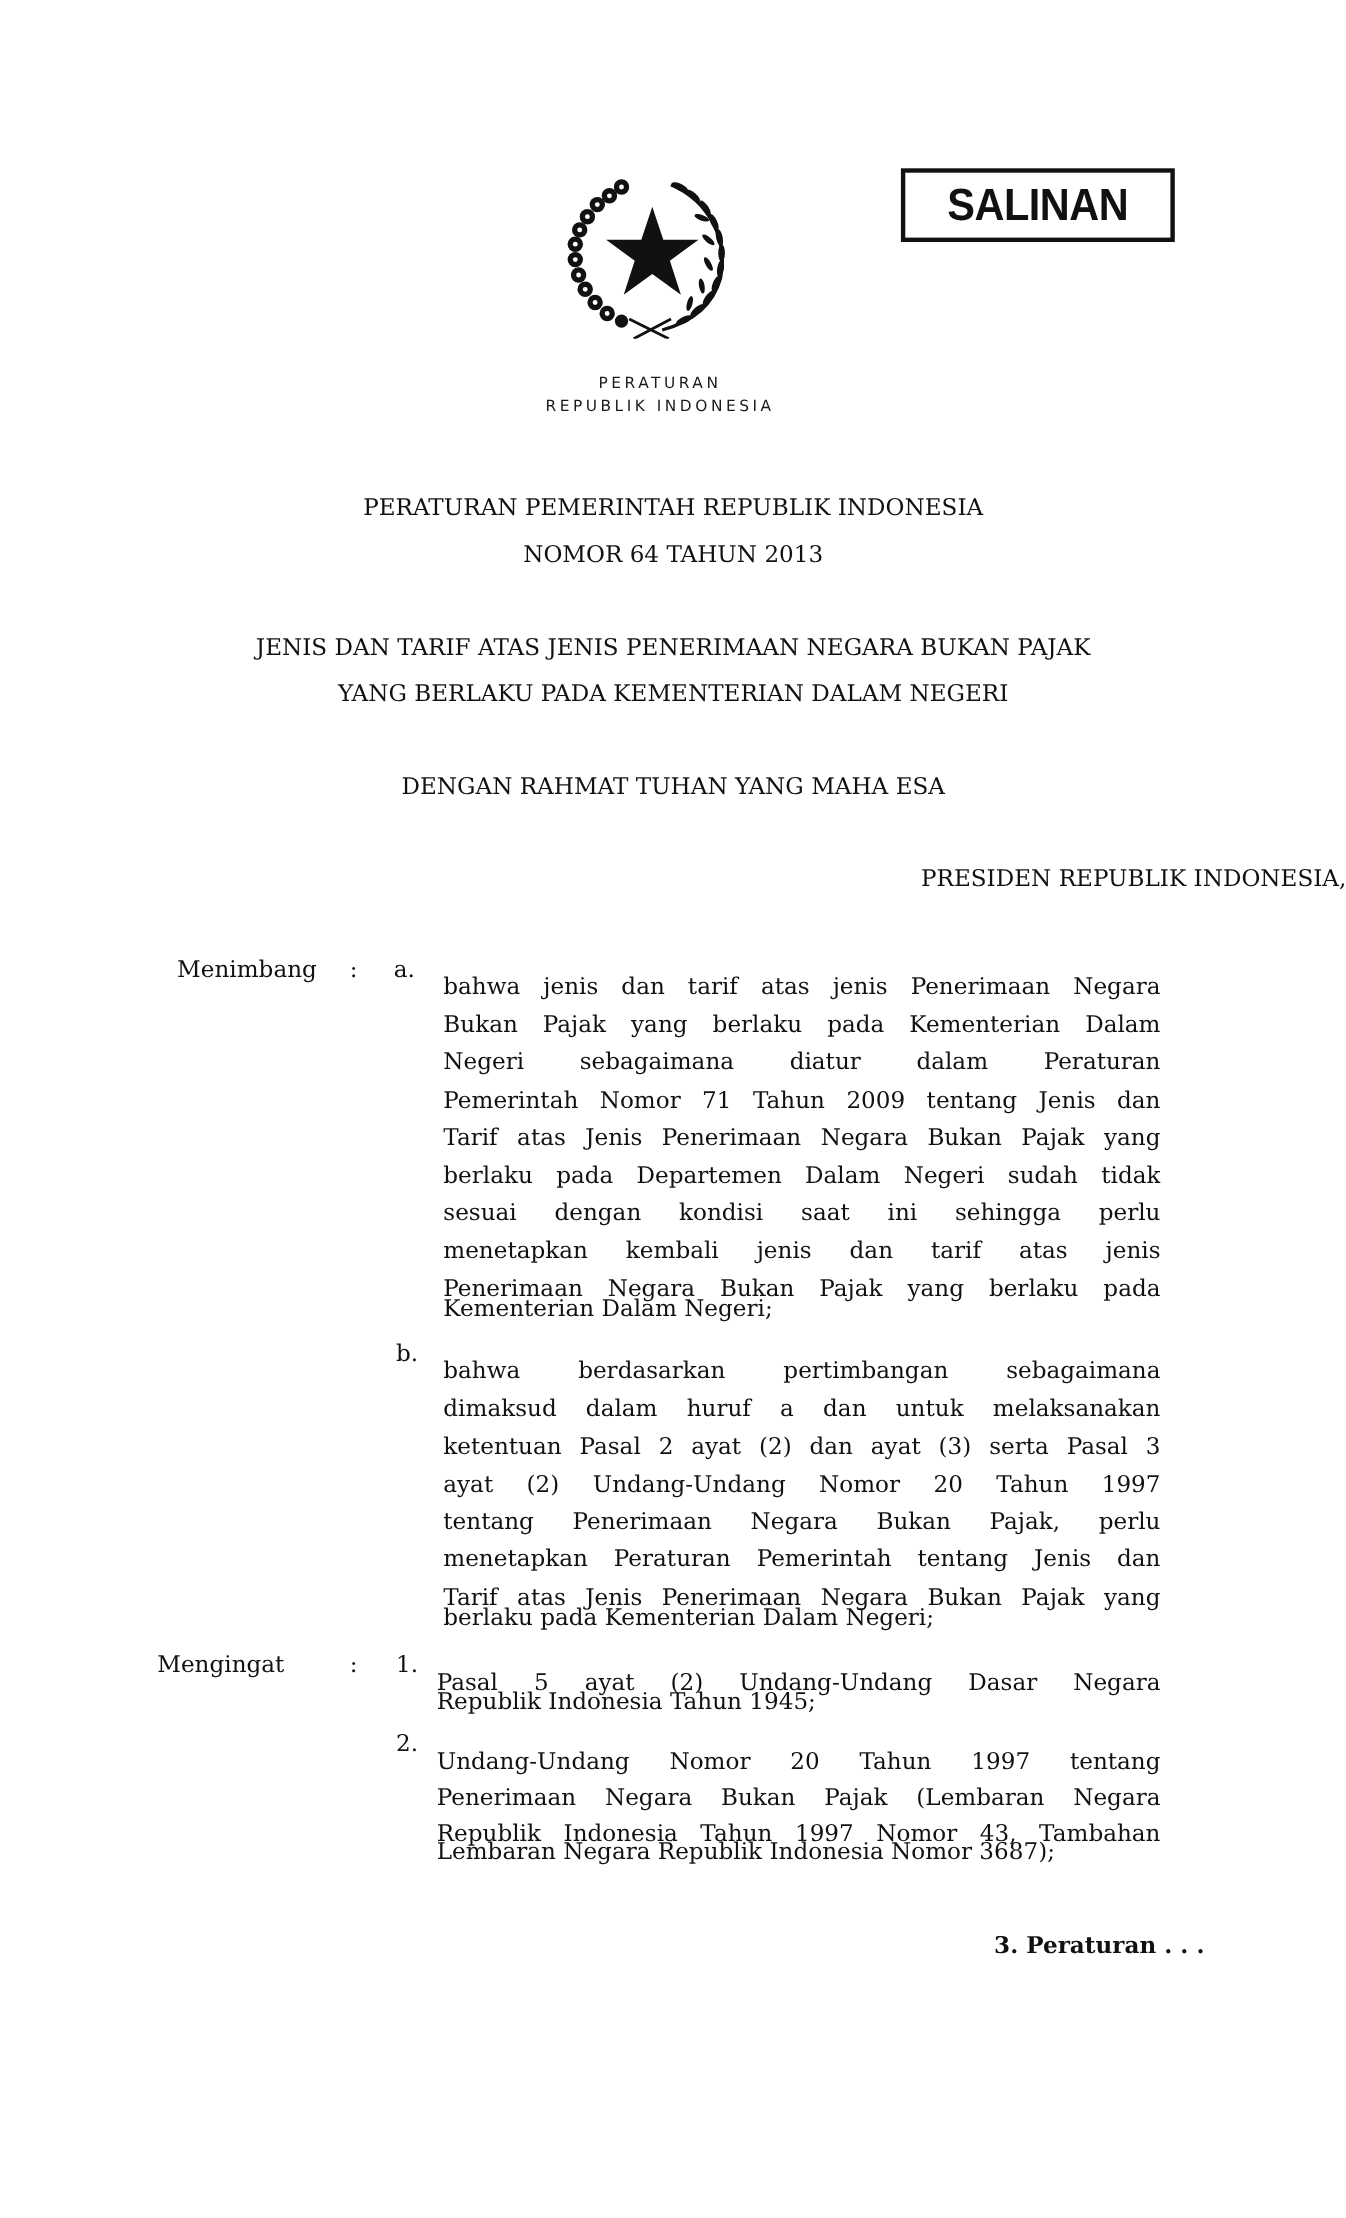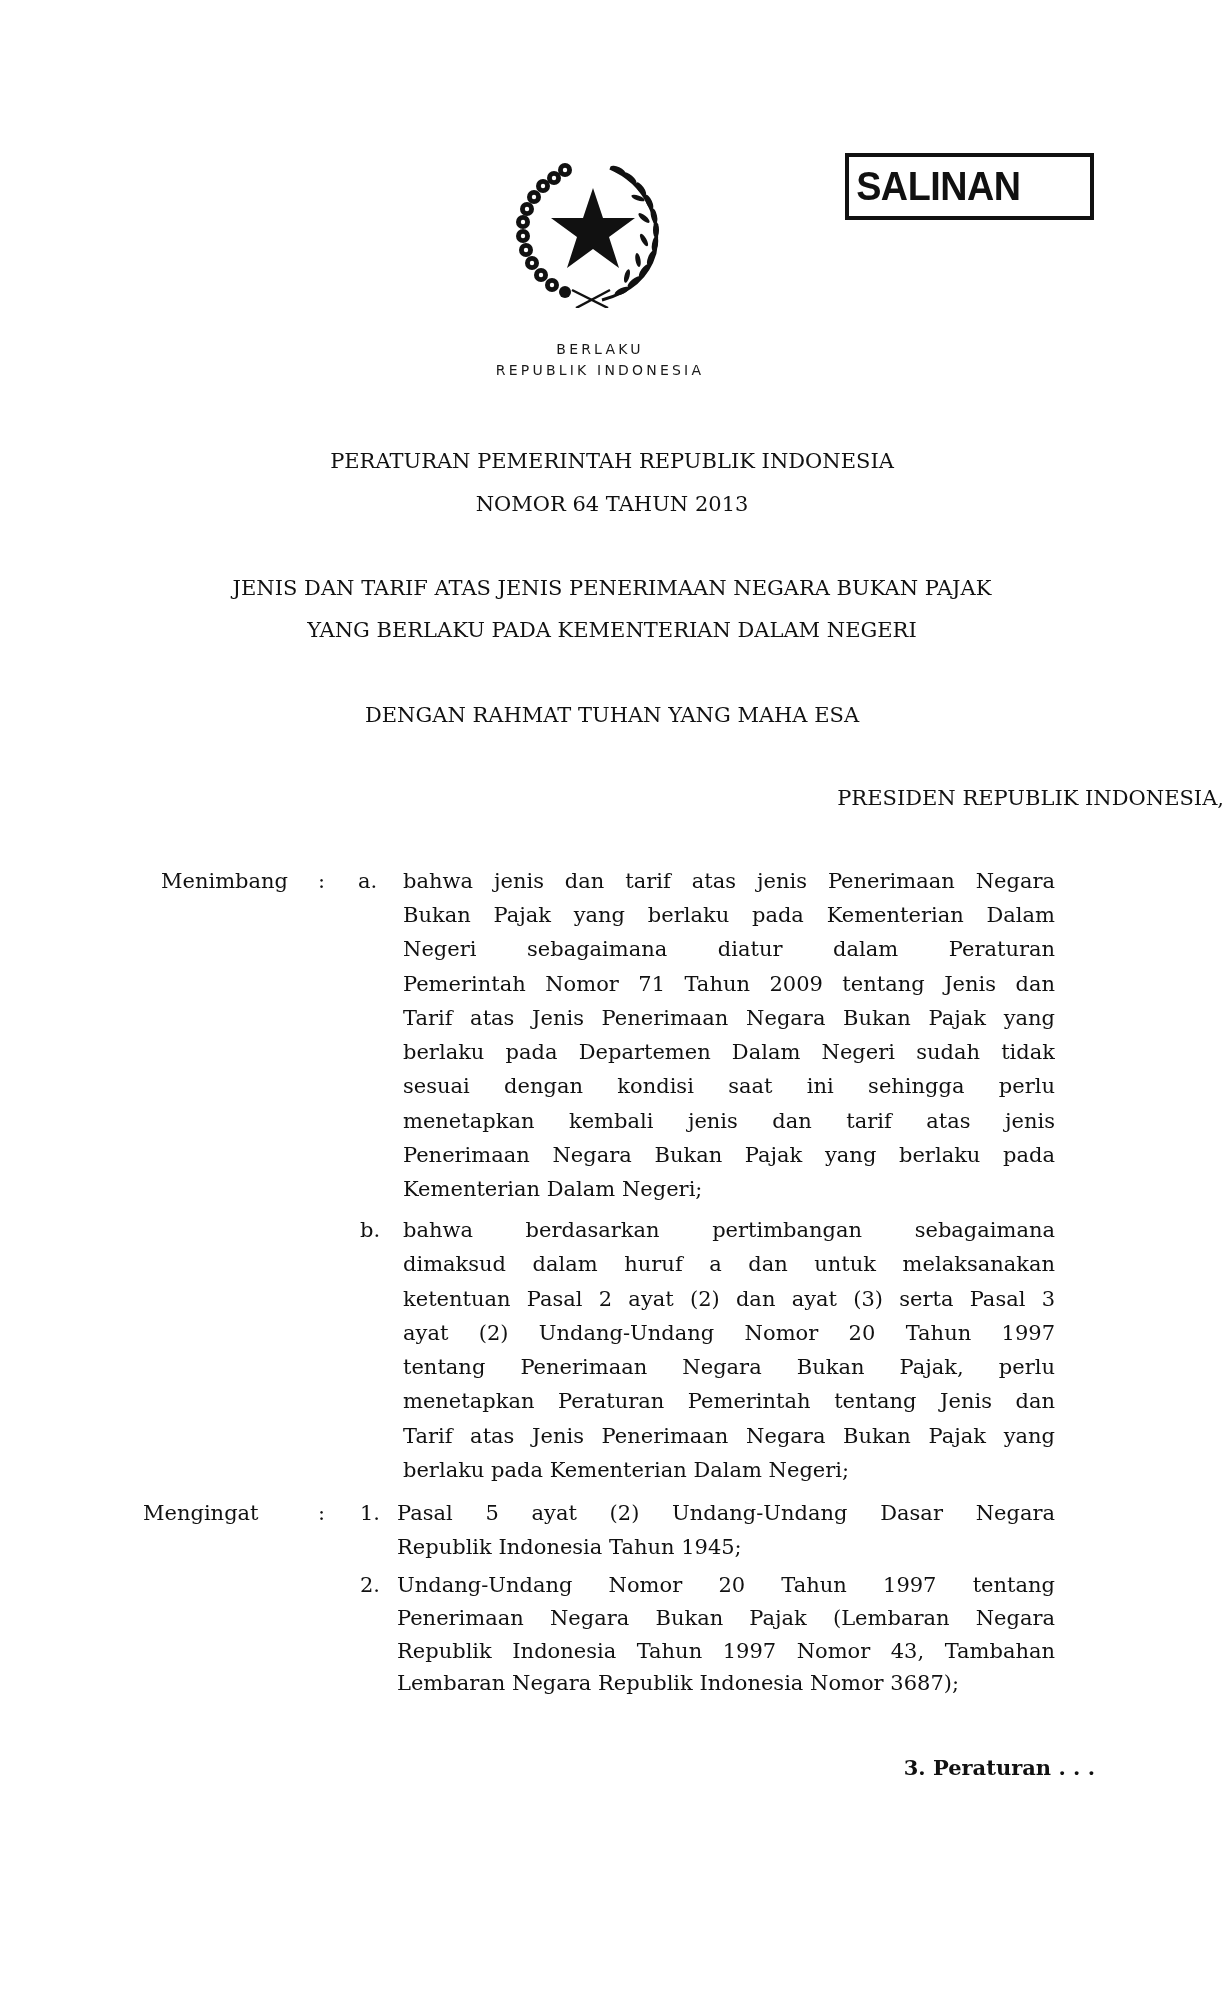--- a/index.html
+++ b/index.html
@@ -8,33 +8,33 @@
   .serif { font-family: "DejaVu Serif", "Liberation Serif", serif; }
 
   
   .emblem { position: absolute; left: 510px; top: 158px; width: 162px; height: 150px; }
   .emblem-caption { position: absolute; left: 400px; width: 400px; text-align: center;
     font-family: "DejaVu Sans", "Liberation Sans", sans-serif; font-size: 14px;
     letter-spacing: 3.2px; color: #1a1a1a; font-weight: normal; }
 
   
   .stamp { position: absolute; left: 819px; top: 153px; width: 241px; height: 59px;
-    border: 4px solid #111; display: flex; align-items: center; justify-content: flex-start; margin-left: 26px; }
+    border: 4px solid #111; display: flex; align-items: center; justify-content: center; }
   .stamp span { font-family: "Liberation Sans", "DejaVu Sans", sans-serif; font-size: 41px;
     font-weight: bold; letter-spacing: -0.5px; color: #111; transform: scaleX(0.92); }
 
   
   .title-line { position: absolute; left: 0; width: 1224px; text-align: center;
     font-size: 21px; line-height: 26px; letter-spacing: 0px; }
 
   
   .label { position: absolute; font-size: 21px; line-height: 26px; }
   .marker { position: absolute; font-size: 21px; line-height: 26px; }
   .line { position: absolute; font-size: 21px; line-height: 26px; white-space: nowrap; }
-  .just { text-align: justify; text-align-last: justify; white-space: normal; overflow: hidden; height: 26px; }
+  .just { text-align: justify; text-align-last: justify; white-space: normal; overflow: hidden; height: 26px; margin-top: 16px; }
   .footer-next { position: absolute; font-size: 21px; line-height: 26px; text-align: right; }
 </style>
 </head>
 <body>
 
 <div class="page serif">
 
   <div class="emblem">
     <svg width="162" height="150" viewBox="0 0 162 150" xmlns="http://www.w3.org/2000/svg">
 
@@ -85,21 +85,21 @@
         <ellipse cx="134" cy="60" rx="7" ry="2.5" transform="rotate(40 134 60)"></ellipse>
         <ellipse cx="134" cy="82" rx="7" ry="2.5" transform="rotate(60 134 82)"></ellipse>
         <ellipse cx="128" cy="102" rx="7" ry="2.5" transform="rotate(80 128 102)"></ellipse>
         <ellipse cx="117" cy="118" rx="7" ry="2.5" transform="rotate(105 117 118)"></ellipse>
       </g>
 
       <line x1="62" y1="132" x2="98" y2="150" stroke="#111" stroke-width="2.5"></line>
       <line x1="100" y1="132" x2="66" y2="150" stroke="#111" stroke-width="2.5"></line>
     </svg>
   </div>
-  <div class="emblem-caption" style="top:341px;">BERLAKU</div>
+  <div class="emblem-caption" style="top:341px;">PERATURAN</div>
   <div class="emblem-caption" style="top:362px;">REPUBLIK INDONESIA</div>
 
   <div class="stamp">
     <span>SALINAN</span>
   </div>
 
   <div class="title-line" style="top:448px;">PERATURAN PEMERINTAH REPUBLIK INDONESIA</div>
   <div class="title-line" style="top:491px;">NOMOR 64 TAHUN 2013</div>
   <div class="title-line" style="top:575px;">JENIS DAN TARIF ATAS JENIS PENERIMAAN NEGARA BUKAN PAJAK</div>
   <div class="title-line" style="top:702px;">DENGAN RAHMAT TUHAN YANG MAHA ESA</div>

